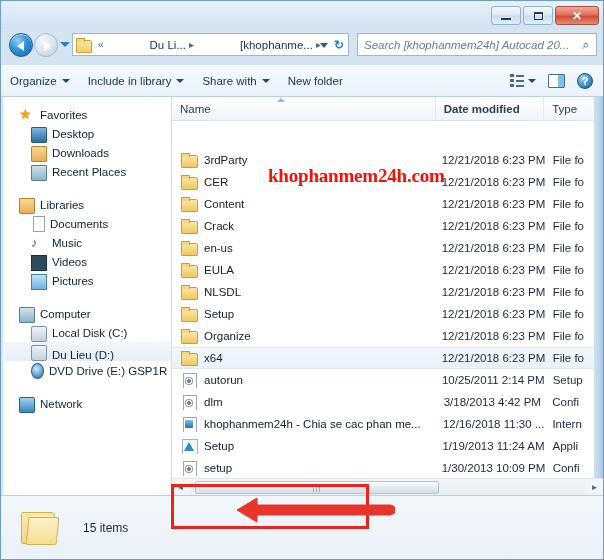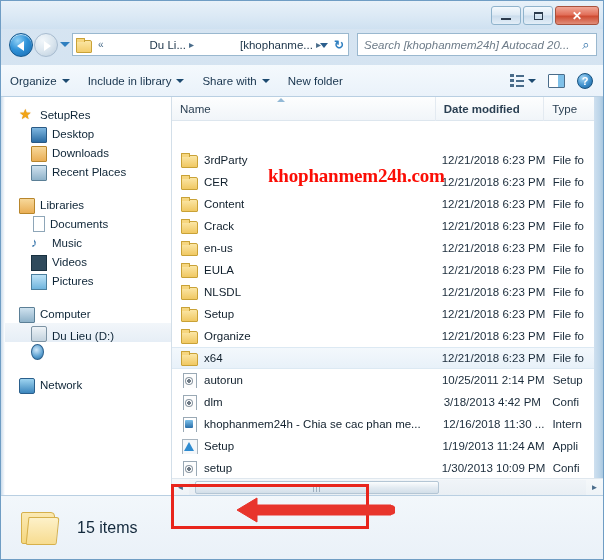--- a/index.html
+++ b/index.html
@@ -343,21 +343,21 @@
     background: linear-gradient(180deg,#fbe9b2 0%, #f5d77f 100%);
     border: 1px solid #d6b04b; border-radius: 2px 4px 2px 2px;
   }
   .status-folder .front {
     position: absolute; left: 8px; top: 9px; width: 31px; height: 28px;
     background: linear-gradient(180deg,#fdf1c9 0%, #f7dc90 100%);
     border: 1px solid #d6b04b;
     transform: skewX(-6deg);
     border-radius: 1px 3px 2px 2px;
   }
-  .status-text { font-size: 16px; color: #13293c; margin-left: 12px; }
+  .status-text { font-size: 12px; color: #13293c; margin-left: 18px; }
 
   
   .anno-rect {
     position: absolute; left: 170px; top: 387px; width: 198px; height: 45px;
     border: 3px solid #e8251c; z-index: 40; pointer-events: none;
   }
   .anno-arrow { position: absolute; left: 232px; top: 398px; z-index: 41; }
 
   .watermark {
     position: absolute; left: 267px; top: 164px;
@@ -439,21 +439,21 @@
     </div>
   </div>
 
   <div class="body">
 
     <div class="nav-pane">
 
       <div class="navgroup">
         <div class="navrow">
           <span class="ic ic-star">★</span>
-          <span>SetupRes</span>
+          <span>Favorites</span>
         </div>
         <div class="navrow child">
           <span class="ic ic-desktop"></span>
           <span>Desktop</span>
         </div>
         <div class="navrow child">
           <span class="ic ic-folder-lib"></span>
           <span>Downloads</span>
         </div>
         <div class="navrow child">
@@ -483,26 +483,31 @@
           <span class="ic ic-pic"></span>
           <span>Pictures</span>
         </div>
       </div>
 
       <div class="navgroup" style="margin-top:14px">
         <div class="navrow">
           <span class="ic ic-comp"></span>
           <span>Computer</span>
         </div>
+        <div class="navrow child">
+          <span class="ic ic-drive"></span>
+          <span>Local Disk (C:)</span>
+        </div>
         <div class="navrow child selected">
           <span class="ic ic-drive"></span>
           <span>Du Lieu (D:)</span>
         </div>
         <div class="navrow child">
           <span class="ic ic-dvd"></span>
+          <span>DVD Drive (E:) GSP1R</span>
         </div>
       </div>
 
       <div class="navgroup" style="margin-top:14px">
         <div class="navrow">
           <span class="ic ic-net"></span>
           <span>Network</span>
         </div>
       </div>
     </div>

